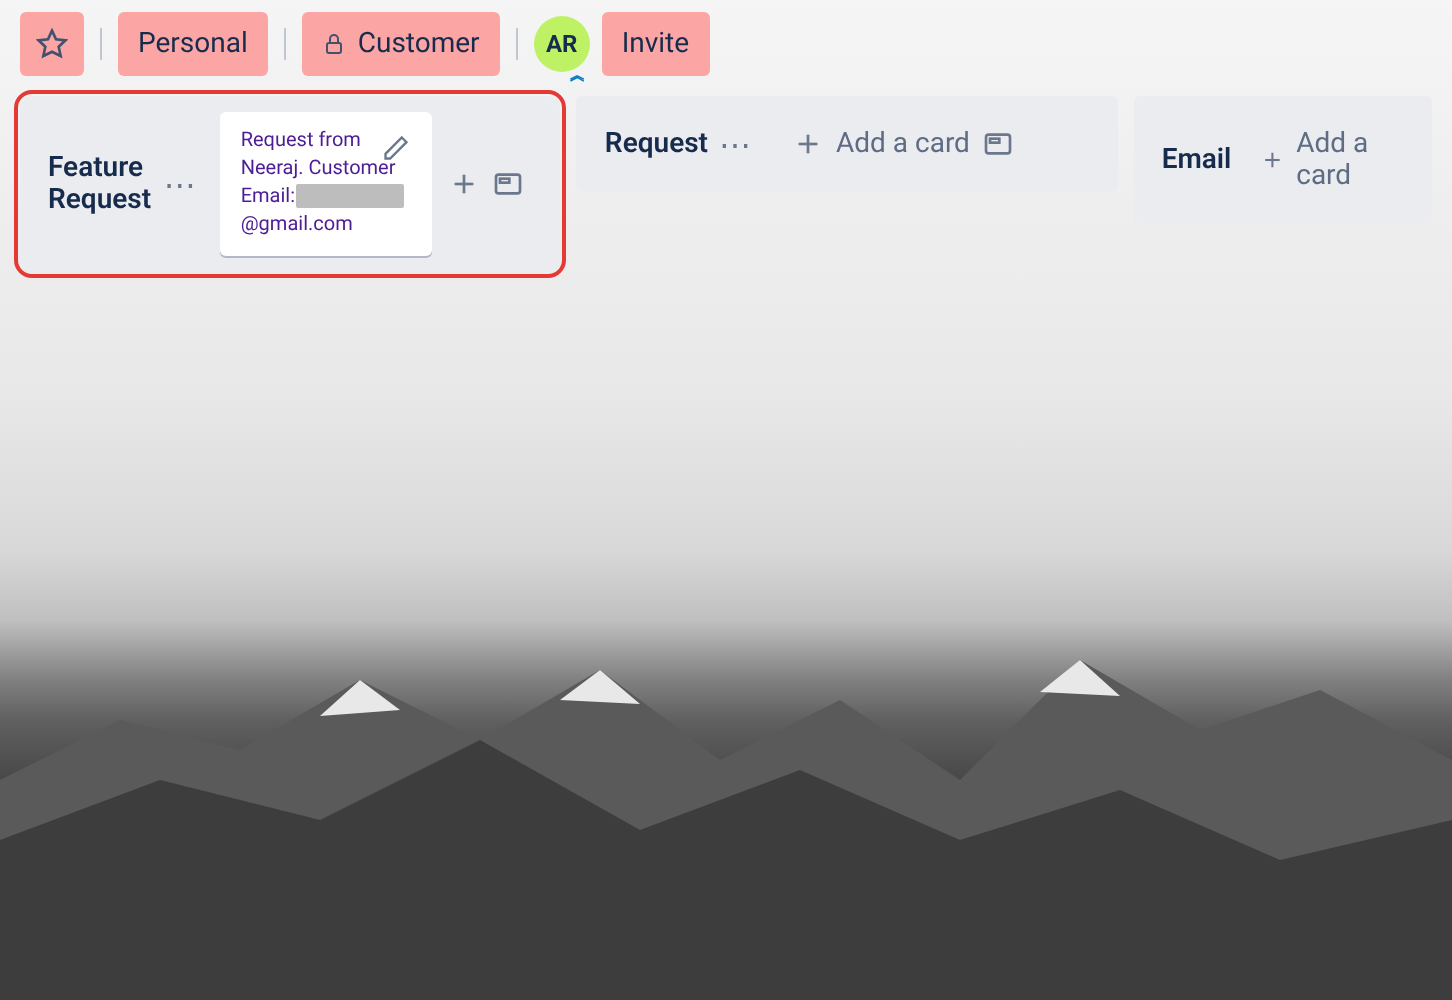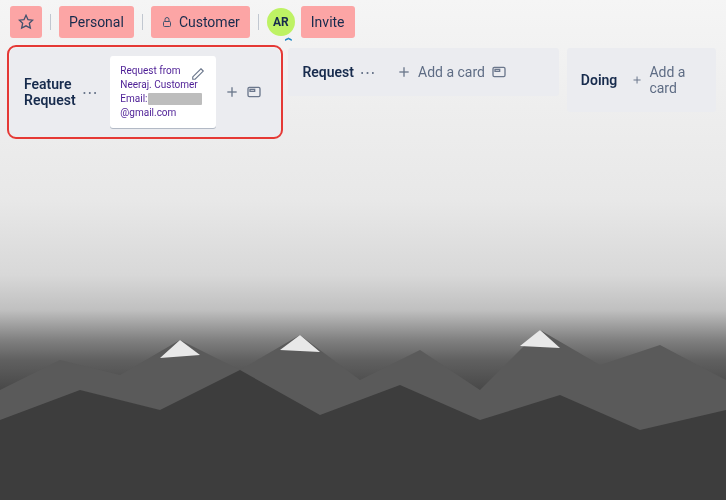--- a/index.html
+++ b/index.html
@@ -114,21 +114,21 @@
         <svg width="16" height="16" viewBox="0 0 24 24" fill="none" stroke="#6b778c" stroke-width="2">
             <rect x="3" y="5" width="18" height="14" rx="2"></rect>
             <rect x="6" y="8" width="7" height="3"></rect>
           </svg>
       </div>
     </div>
   </div>
 
   <div class="list" style="width:150px">
     <div class="list-header">
-      <div class="list-title">Doing</div>
+      <div class="list-title">Email</div>
     </div>
     <div class="list-footer">
       <div class="add-card">
         <svg width="16" height="16" viewBox="0 0 24 24" fill="none" stroke="#6b778c" stroke-width="2">
             <line x1="12" y1="5" x2="12" y2="19"></line>
             <line x1="5" y1="12" x2="19" y2="12"></line>
           </svg>
         <span>Add a card</span>
       </div>
     </div>

